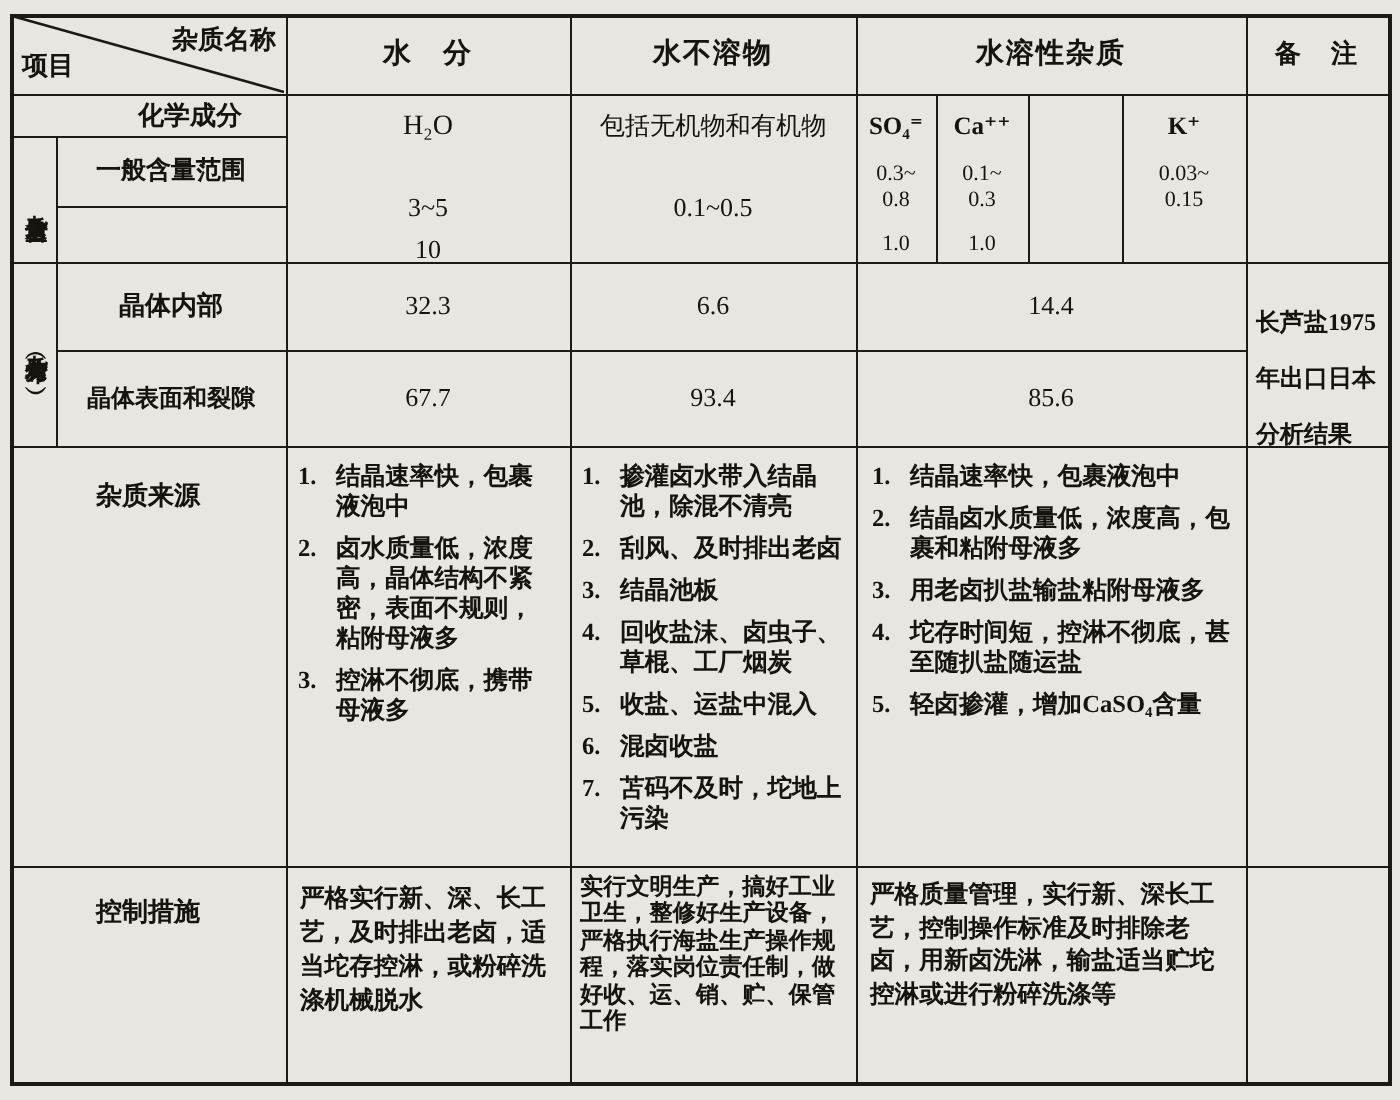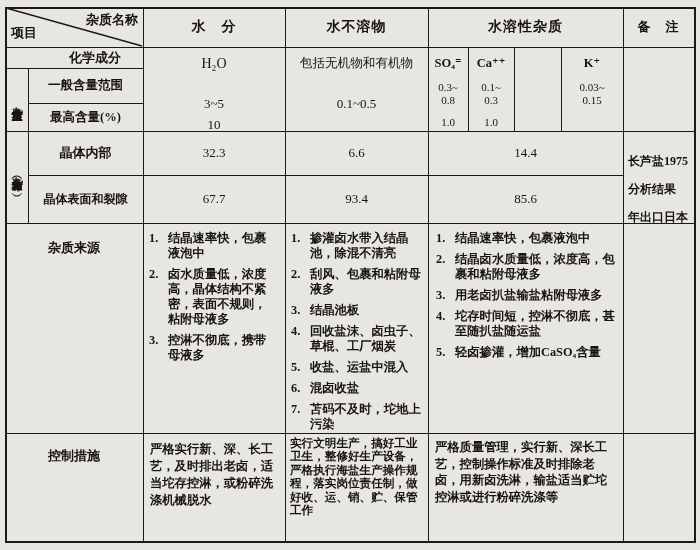--- a/index.html
+++ b/index.html
@@ -73,21 +73,20 @@
   </div>
 
   <div class="cell ctr hdr" style="left:138px;top:0;width:142px;height:40px;">水　分</div>
   <div class="cell ctr hdr" style="left:280px;top:0;width:143px;height:40px;">水不溶物</div>
   <div class="cell ctr hdr" style="left:423px;top:0;width:195px;height:40px;">水溶性杂质</div>
   <div class="cell ctr hdr" style="left:618px;top:0;width:71px;height:40px;font-size:13px;">备　注</div>
 
   <div class="cell ctr lbl" style="left:0;top:40px;width:138px;height:21px;padding-left:42px;">化学成分</div>
   <div class="cell strip" style="left:0;top:61px;width:23px;height:63px;">杂质含量</div>
   <div class="cell ctr lbl" style="left:23px;top:61px;width:115px;height:35px;font-size:12.5px;text-align:right;">一般含量范围</div>
-  <div class="cell ctr lbl" style="left:23px;top:96px;width:115px;height:28px;font-size:12.5px;">最高含量(%)</div>
   <div class="cell strip" style="left:0;top:124px;width:23px;height:92px;">杂质分布（％）</div>
   <div class="cell ctr lbl" style="left:23px;top:124px;width:115px;height:44px;">晶体内部</div>
   <div class="cell ctr lbl" style="left:23px;top:168px;width:115px;height:48px;font-size:12px;">晶体表面和裂隙</div>
   <div class="cell lbl" style="left:0;top:216px;width:138px;height:210px;text-align:center;padding-top:16px;">杂质来源</div>
   <div class="cell lbl" style="left:0;top:426px;width:138px;height:104px;text-align:center;padding-top:14px;">控制措施</div>
 
   <div class="cell" style="left:138px;top:40px;width:142px;height:84px;">
     <span class="stack chemline" style="top:9px;font-size:14px;">H₂O</span>
     <span class="stack chemline" style="top:49px;">3~5</span>
     <span class="stack chemline" style="top:70px;">10</span>
@@ -117,22 +116,22 @@
 
   <div class="cell ctr val" style="left:138px;top:124px;width:142px;height:44px;">32.3</div>
   <div class="cell ctr val" style="left:280px;top:124px;width:143px;height:44px;">6.6</div>
   <div class="cell ctr val" style="left:423px;top:124px;width:195px;height:44px;">14.4</div>
   <div class="cell ctr val" style="left:138px;top:168px;width:142px;height:48px;">67.7</div>
   <div class="cell ctr val" style="left:280px;top:168px;width:143px;height:48px;">93.4</div>
   <div class="cell ctr val" style="left:423px;top:168px;width:195px;height:48px;">85.6</div>
 
   <div class="cell remarkbox" style="left:618px;top:124px;width:71px;height:92px;">
     <div>长芦盐1975</div>
+    <div>年出口日本</div>
     <div>分析结果</div>
-    <div>年出口日本</div>
   </div>
 
   <div class="cell" style="left:138px;top:216px;width:142px;height:210px;">
     <ul class="src" style="padding-right:8px;">
       <li>
           <span class="no">1.</span>
           <span class="txt">结晶速率快，包裹液泡中</span>
         </li>
       <li>
           <span class="no">2.</span>
@@ -145,21 +144,21 @@
     </ul>
   </div>
   <div class="cell" style="left:280px;top:216px;width:143px;height:210px;">
     <ul class="src" style="margin-top:0;">
       <li>
           <span class="no">1.</span>
           <span class="txt">掺灌卤水带入结晶池，除混不清亮</span>
         </li>
       <li>
           <span class="no">2.</span>
-          <span class="txt">刮风、包裹和粘附母液多</span>
+          <span class="txt">刮风、及时排出老卤</span>
         </li>
       <li>
           <span class="no">3.</span>
           <span class="txt">结晶池板</span>
         </li>
       <li>
           <span class="no">4.</span>
           <span class="txt">回收盐沫、卤虫子、草棍、工厂烟炭</span>
         </li>
       <li>

